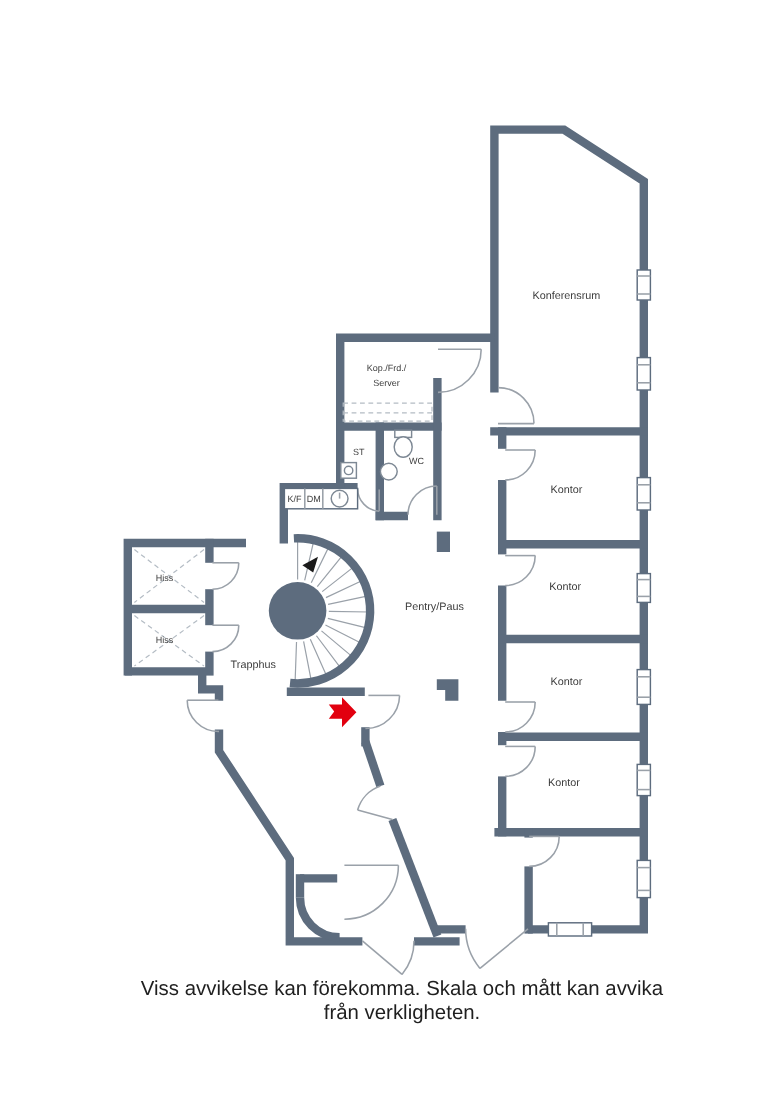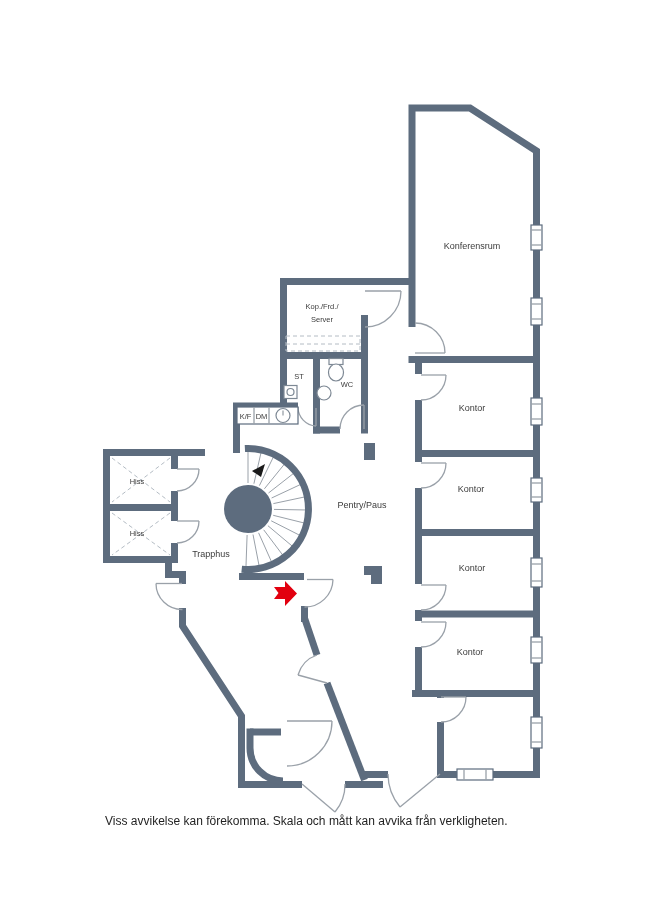--- a/index.html
+++ b/index.html
@@ -1,27 +1,27 @@
 <!DOCTYPE html>
 <html><head>
 <meta charset="utf-8">
 <style>
   html,body{margin:0;padding:0;background:#fff;}
   .canvas{position:relative;width:647px;height:915px;background:#ffffff;overflow:hidden;
-          font-family:"Liberation Sans", sans-serif;}
+          font-family:"Liberation Sans", sans-serif;text-align:center;}
   svg{position:absolute;left:0;top:0;}
   .wall{stroke:#5d6c7e;stroke-width:7;fill:none;stroke-linecap:butt;stroke-linejoin:miter;}
   .wallthin{stroke:#5d6c7e;stroke-width:1.2;fill:#ffffff;}
   .door{stroke:#9aa1a9;stroke-width:1.3;fill:none;}
   .dash{stroke:#b4bcc4;stroke-width:1;fill:none;stroke-dasharray:4 3;}
   .tread{stroke:#9aa1a9;stroke-width:1;fill:none;}
   .fix{stroke:#7d8894;stroke-width:1.2;fill:#ffffff;}
   .lbl{fill:#3c3c3c;font-size:9px;text-anchor:middle;}
   .lblsm{fill:#3c3c3c;font-size:7.5px;text-anchor:middle;}
-  .footer{position:absolute;left:105px;top:814px;width:460px;color:#1f1f1f;font-size:12px;}
+  .footer{position:absolute;left:105px;top:814px;width:460px;color:#1f1f1f;font-size:17px;}
 </style>
 </head>
 <body>
 
 <div class="canvas">
 <svg width="647" height="915" viewBox="0 0 647 915">
 
   <g>
 
     <path class="wall" d="M 412,327 L 412,108 L 470,108 L 536.5,151 L 536.5,774.5 L 440,774.5"></path>

